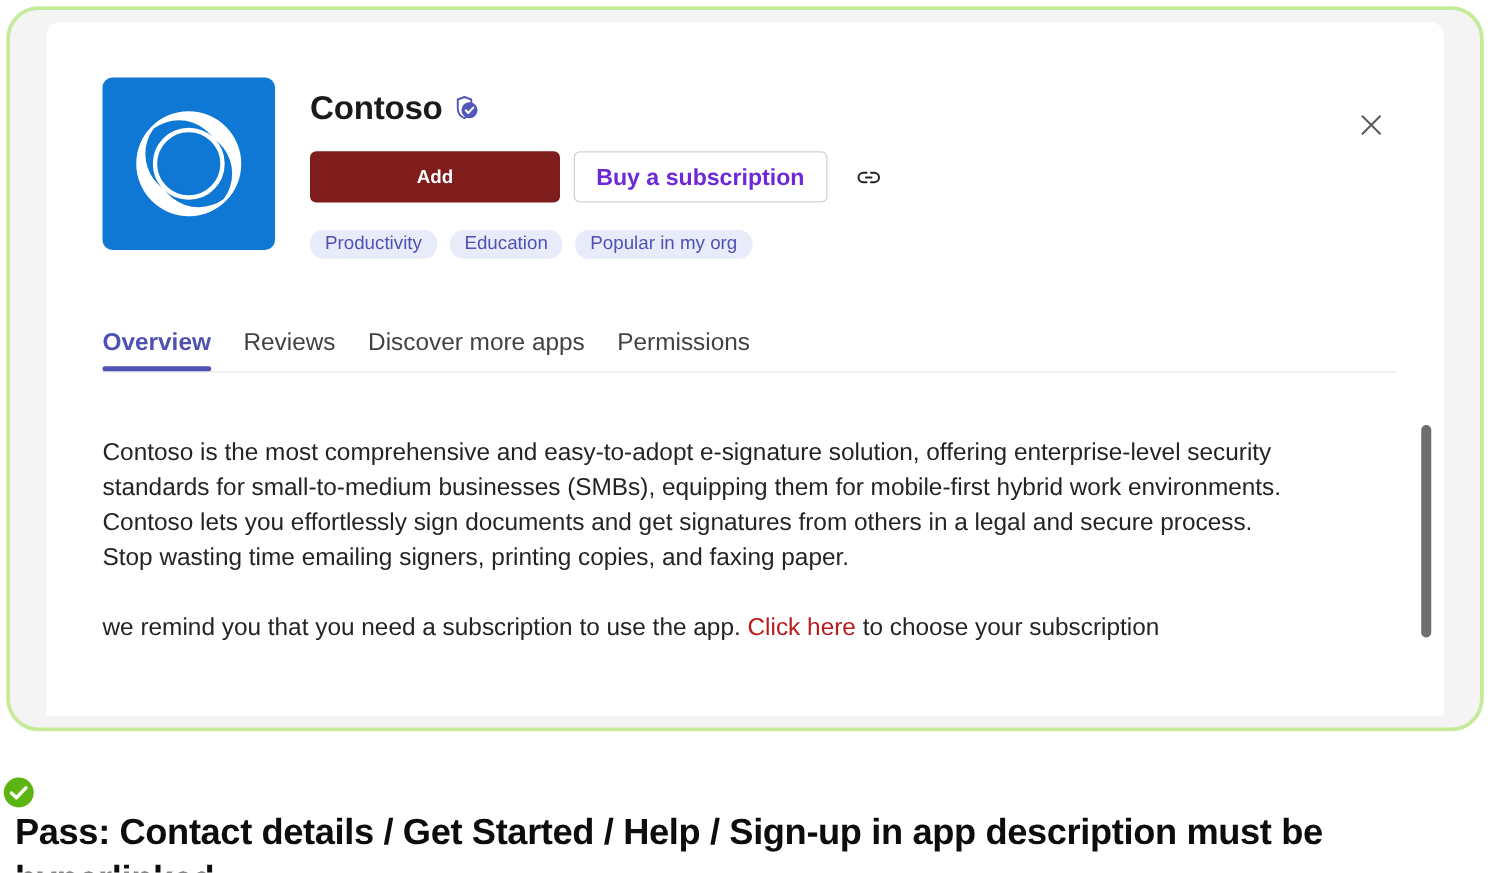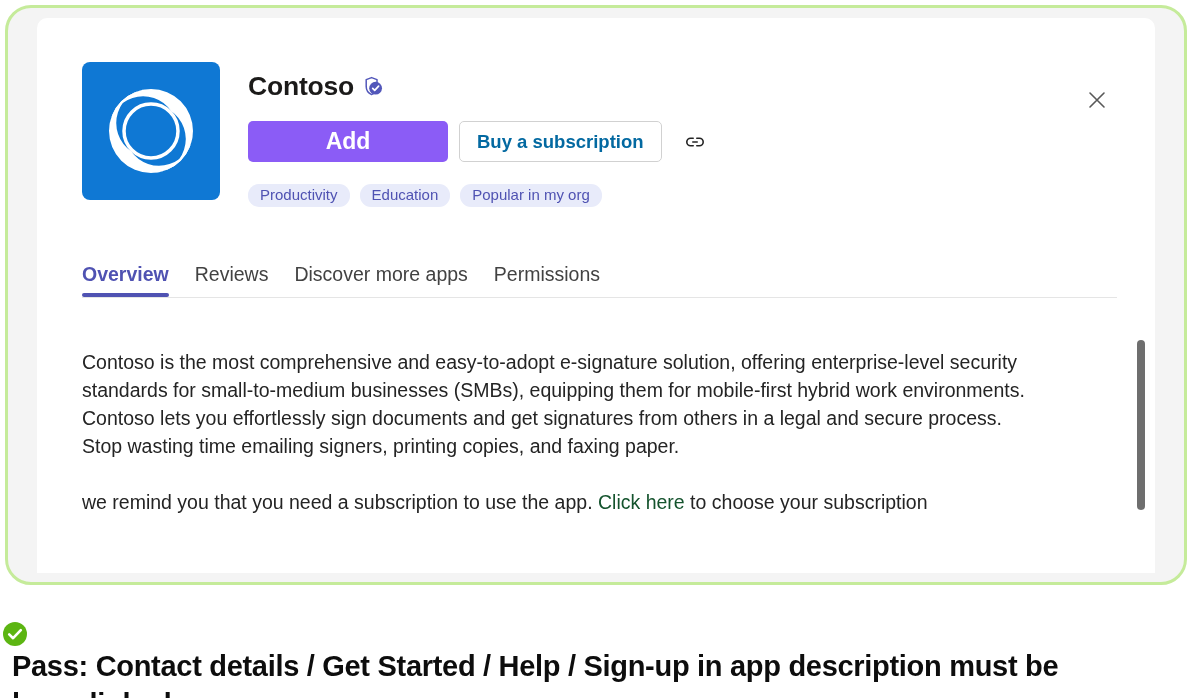--- a/index.html
+++ b/index.html
@@ -125,38 +125,38 @@
 
   
   .actions-row {
     display: flex;
     align-items: center;
     margin-top: 20px;
   }
   .btn-primary {
     width: 200px;
     height: 41px;
-    background: #8b5cf6;
+    background: #7f1d1d;
     color: #ffffff;
     border: none;
     border-radius: 5px;
-    font-size: 23px;
+    font-size: 15px;
     font-weight: bold;
     font-family: "Liberation Sans", sans-serif;
     cursor: pointer;
     display: flex;
     align-items: center;
     justify-content: center;
   }
   .btn-secondary {
     margin-left: 11px;
     min-width: 200px;
     height: 41px;
     background: #ffffff;
-    color: #0369a1;
+    color: #6d28d9;
     border: 1px solid #d1d1d1;
     border-radius: 5px;
     font-size: 18.5px;
     font-weight: bold;
     font-family: "Liberation Sans", sans-serif;
     cursor: pointer;
     padding: 0 17px;
     display: flex;
     align-items: center;
     justify-content: center;
@@ -238,21 +238,21 @@
     width: 960px;
   }
   .desc-paragraph {
     font-size: 19.5px;
     line-height: 28px;
     color: #242424;
     margin: 0;
   }
   .desc-paragraph + .desc-paragraph { margin-top: 28px; }
   .inline-link {
-    color: #14532d;
+    color: #b91c1c;
     text-decoration: none;
     cursor: pointer;
   }
 
   
   .scrollbar-track {
     position: absolute;
     right: 10px;
     top: 282px;
     width: 8px;

